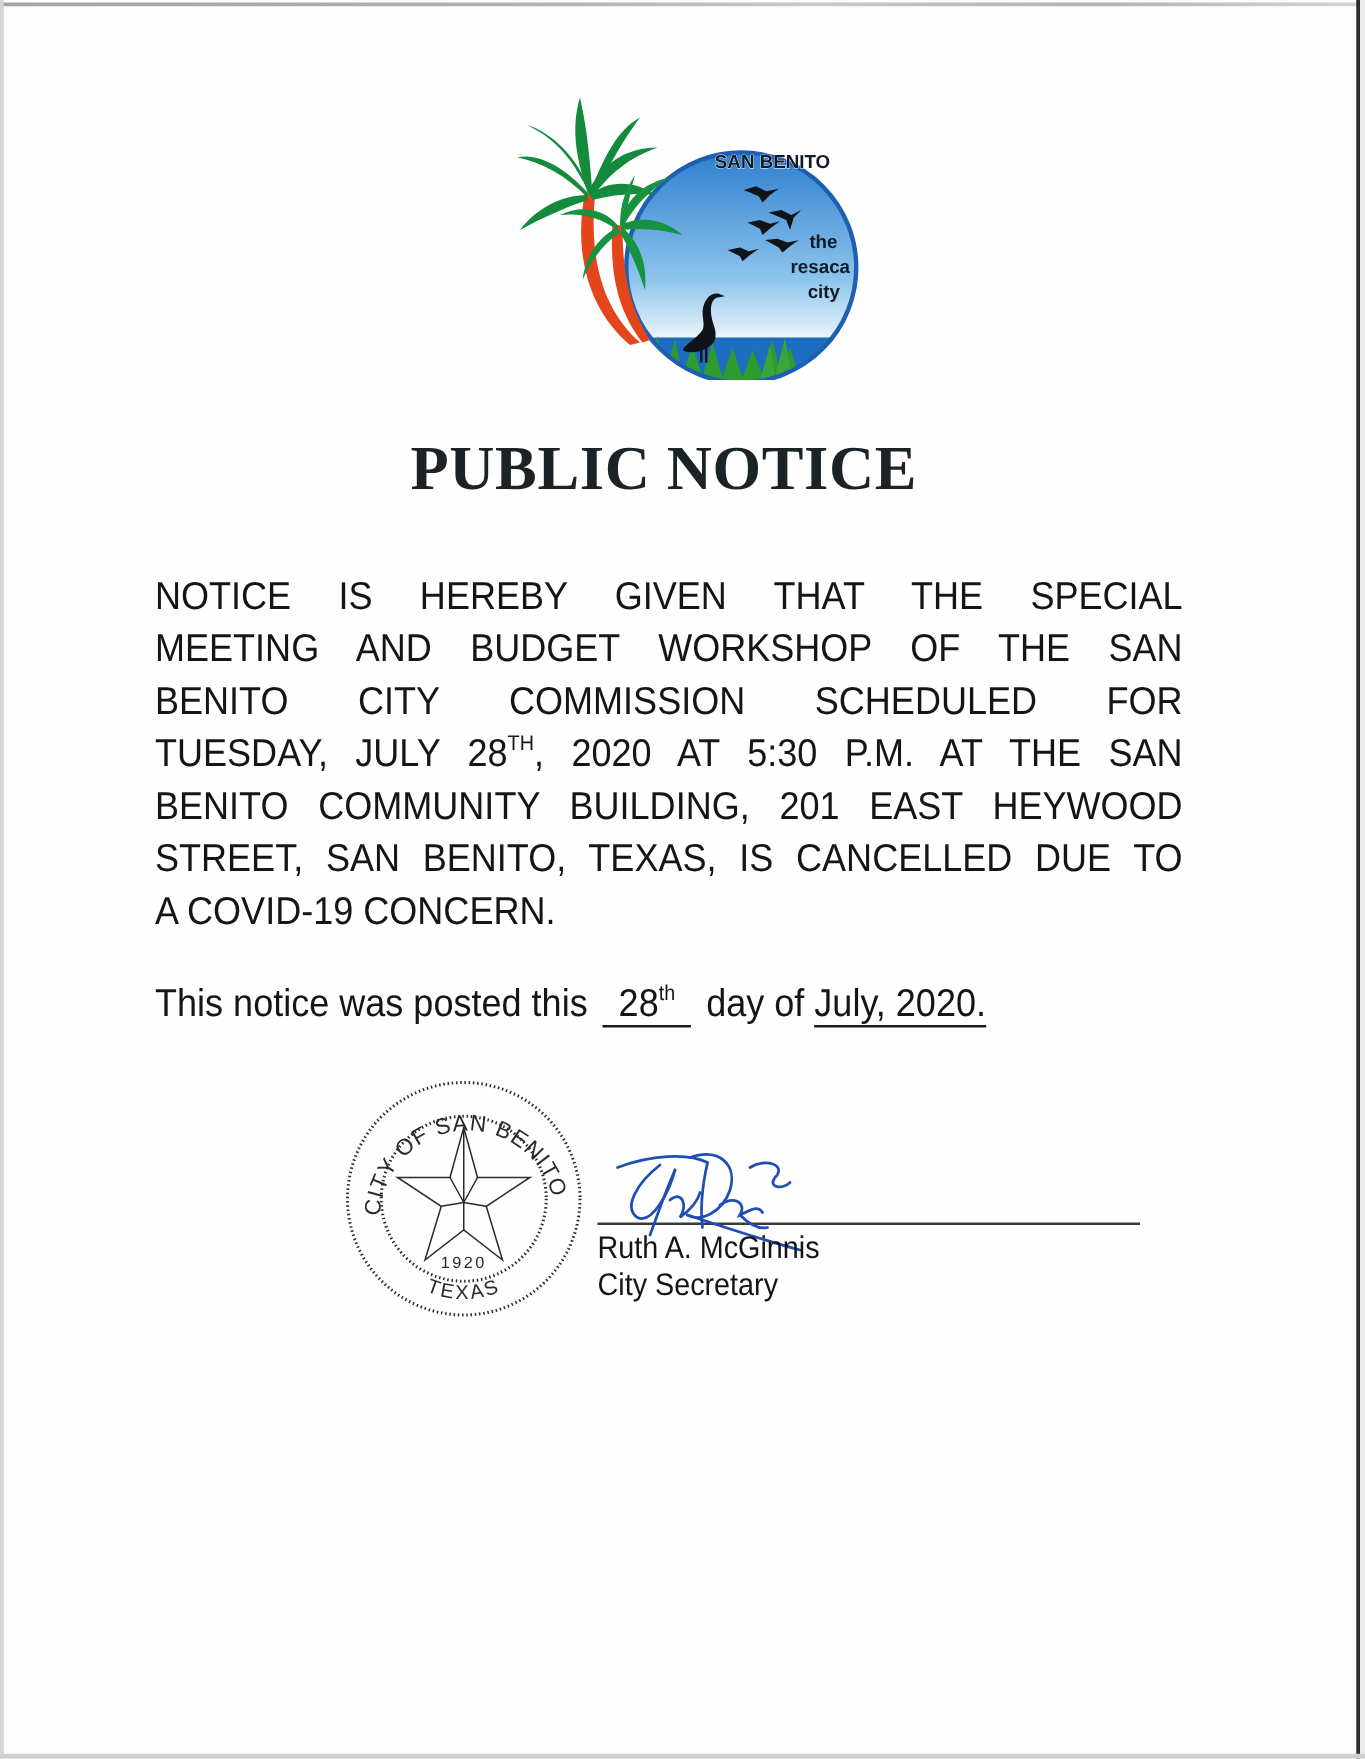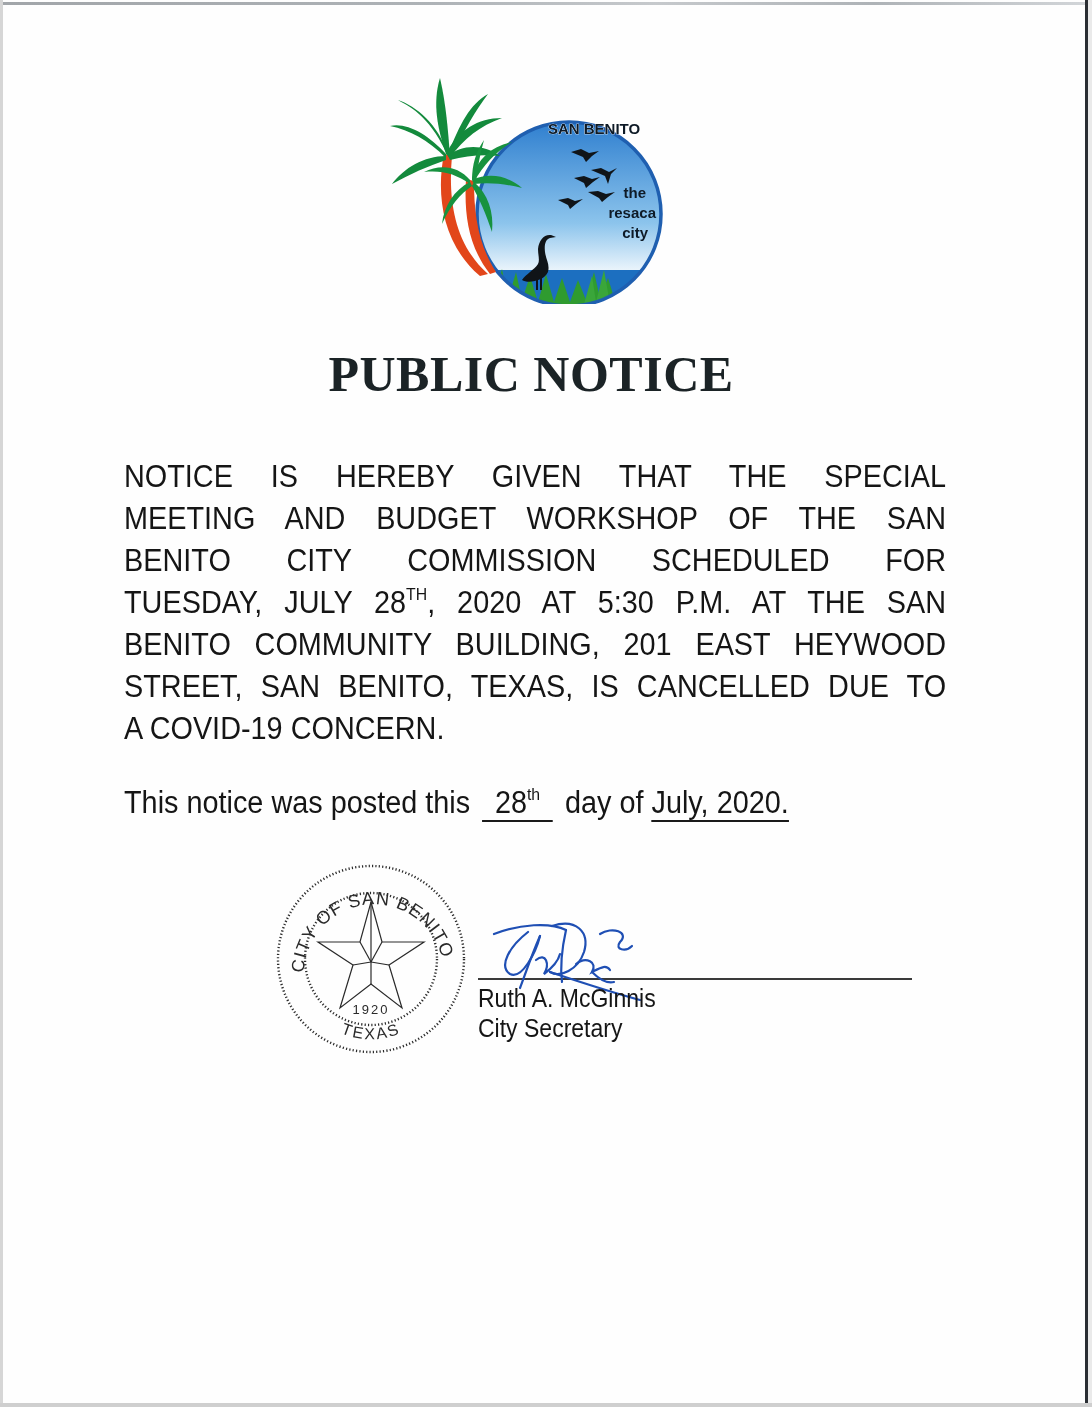--- a/index.html
+++ b/index.html
@@ -38,21 +38,21 @@
       position: absolute; left: 1088px; top: 0; width: 4px; height: 1407px;
       background: #eaeaea;
     }
     .edge-bottom {
       position: absolute; left: 0; top: 1403px; width: 1092px; height: 4px;
       background: #cfcfcf;
     }
 
     .logo {
       position: absolute;
-      left: 388px; top: 74px;
+      left: 412px; top: 74px;
       width: 290px; height: 230px;
     }
     .logo svg { width: 100%; height: 100%; display: block; }
 
     .title {
       position: absolute;
       left: 0; top: 345px;
       width: 1062px;
       text-align: center;
       font-family: "Liberation Serif", serif;

